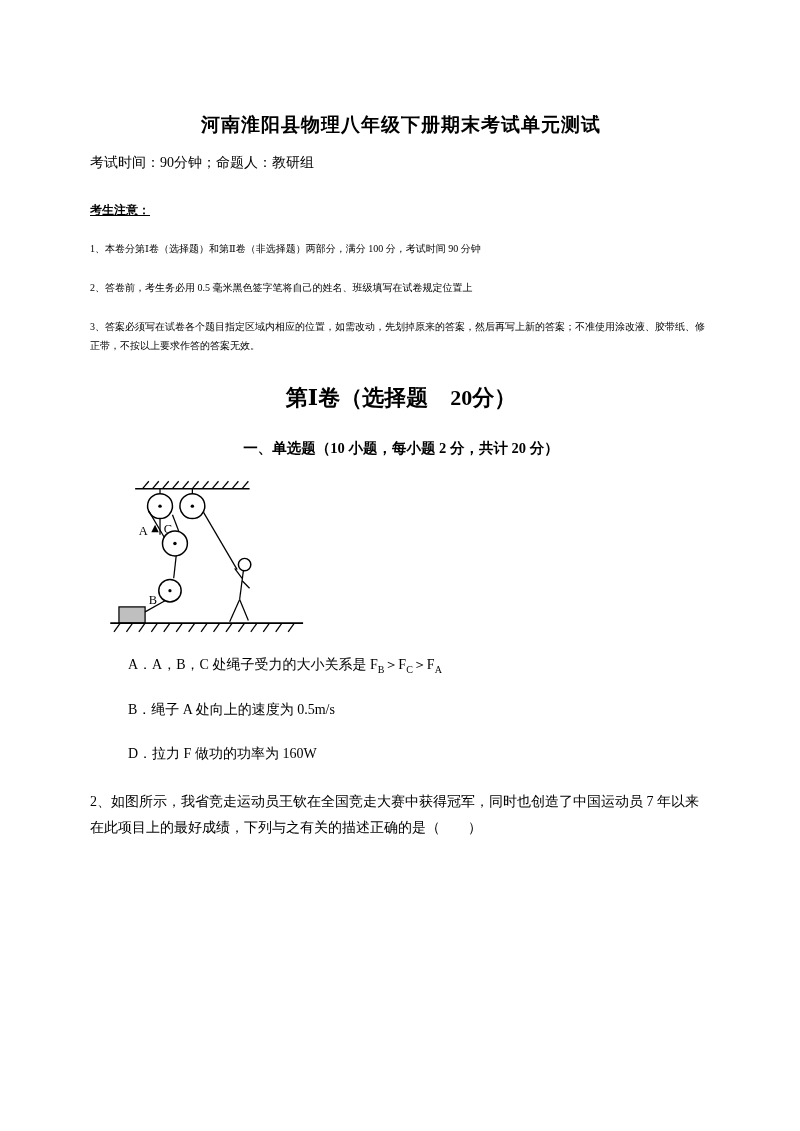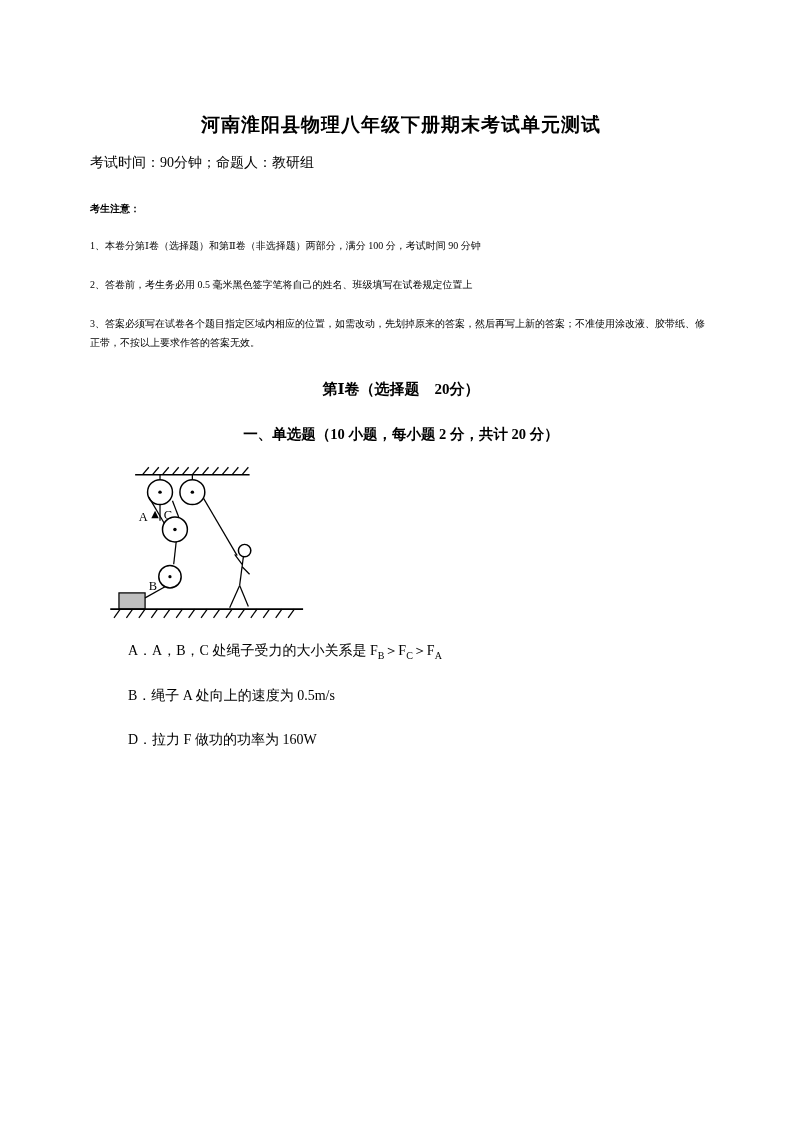--- a/index.html
+++ b/index.html
@@ -26,32 +26,33 @@
     font-weight: bold;
     letter-spacing: 1px;
     margin: 0 0 16px 0;
   }
   .doc-subtitle {
     text-align: left;
     font-size: 14px;
     margin: 0 0 30px 0;
   }
   .notice-heading {
-    font-size: 10px;
+    font-size: 12px;
     font-weight: bold;
     margin: 0 0 20px 0;
+    text-decoration: underline;
   }
   .notice-item {
     font-size: 10px;
     line-height: 1.9;
     margin: 0 0 20px 0;
   }
   .section-title {
     text-align: center;
-    font-size: 15px;
+    font-size: 22px;
     font-weight: bold;
     margin: 28px 0 26px 0;
   }
   .part-heading {
     font-size: 14.5px;
     font-weight: bold;
     margin: 0 0 22px 0;
     text-align: center;
   }
   .question-text {
@@ -196,14 +197,15 @@
         </g>
       </g>
     </svg>
   </div>
 
   <p class="option"><span>A．A，B，C 处绳子受力的大小关系是 F</span><sub>B</sub><span>＞F</span><sub>C</sub><span>＞F</span><sub>A</sub></p>
 
   <p class="option">B．绳子 A 处向上的速度为 0.5m/s</p>
   <p class="option">D．拉力 F 做功的功率为 160W</p>
 
+  <p class="question-text q2">2、如图所示，我省竞走运动员王钦在全国竞走大赛中获得冠军，同时也创造了中国运动员 7 年以来在此项目上的最好成绩，下列与之有关的描述正确的是（　　）</p>
 
 </div>
 
 </body></html>

